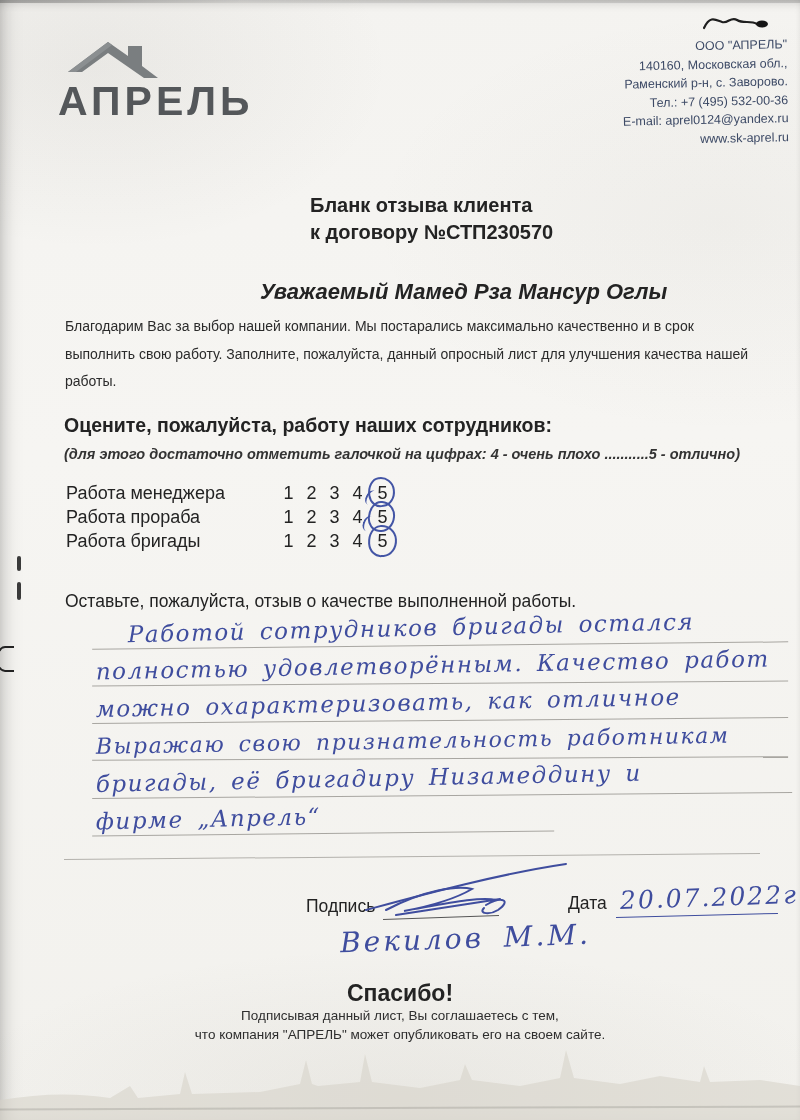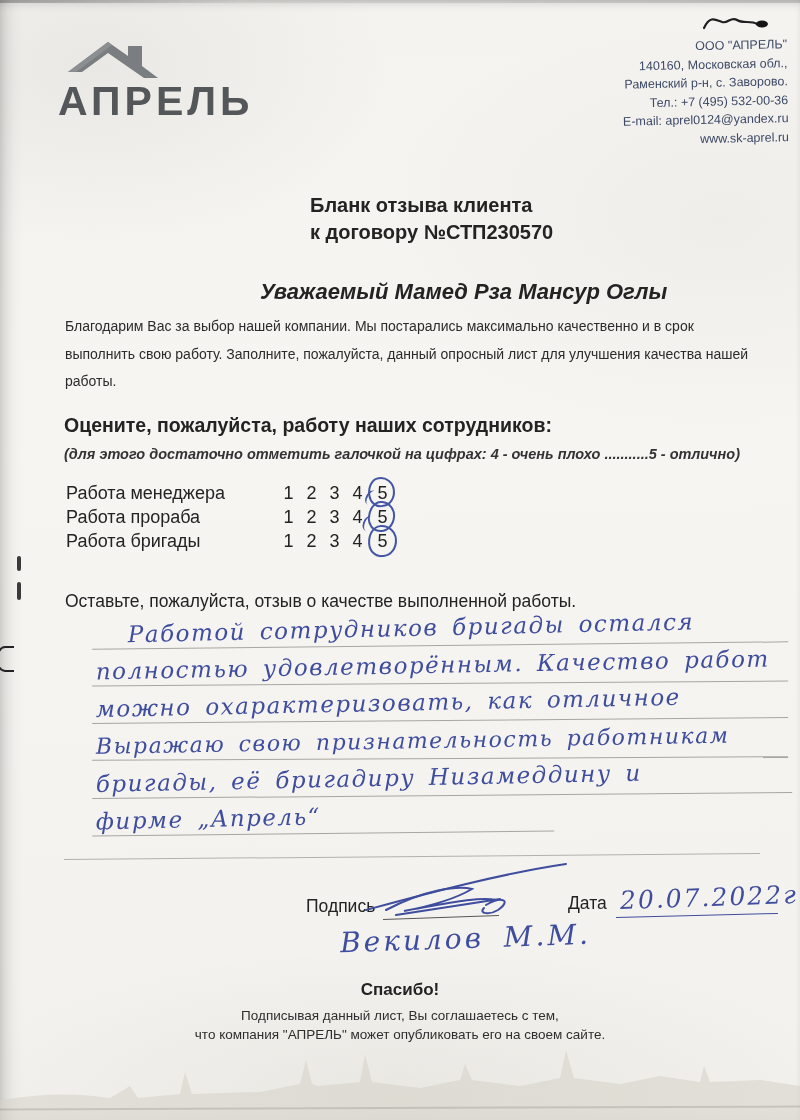--- a/index.html
+++ b/index.html
@@ -65,21 +65,21 @@
   .rule-empty { left:64px; top:856px; width:696px; border-bottom:1.2px solid #b3b1ac; transform:rotate(-0.5deg); }
 
   .sig-label { left:306px; top:896px; font-size:17.5px; }
   .sig-rule { left:383px; top:917px; width:116px; border-bottom:1.5px solid #555; transform:rotate(-2deg); }
   .sig-svg { left:358px; top:858px; }
   .date-label { left:568px; top:893px; font-size:17.5px; }
   .date-rule { left:616px; top:915px; width:162px; border-bottom:1.5px solid #3f4d9e; transform:rotate(-1.5deg); }
   .date-value { left:620px; top:883px; font-size:25px; letter-spacing:2px; transform:rotate(-2deg); }
   .signed-name { left:340px; top:922px; font-size:28px; letter-spacing:3px; word-spacing:8px; transform:rotate(-2deg); }
 
-  .thanks { left:0; top:980px; width:800px; text-align:center; font-size:17px; font-weight:bold; }
+  .thanks { left:0; top:980px; width:800px; text-align:center; font-size:23px; font-weight:bold; }
   .footer-1 { left:0; top:1008px; width:800px; text-align:center; font-size:13.5px; color:#2e2e2e; }
   .footer-2 { left:0; top:1027px; width:800px; text-align:center; font-size:13.5px; color:#2e2e2e; }
 
   .skyline { left:0; bottom:0; opacity:0.55; }
   .scribble { right:28px; top:6px; }
   .edge-mark { left:17px; width:3.5px; height:15px; background:#3a3a3a; border-radius:2px; }
   .edge-mark.m1 { top:556px; }
   .edge-mark.m2 { top:582px; height:18px; }
   .edge-c { left:-4px; top:646px; width:18px; height:26px; border:2.5px solid #222; border-right:none; border-radius:50% 0 0 50%; }
   .top-edge { left:0; top:0; width:800px; height:3px; background:linear-gradient(90deg, rgba(60,60,60,0.35), rgba(60,60,60,0.08) 30%, rgba(60,60,60,0.20)); }

